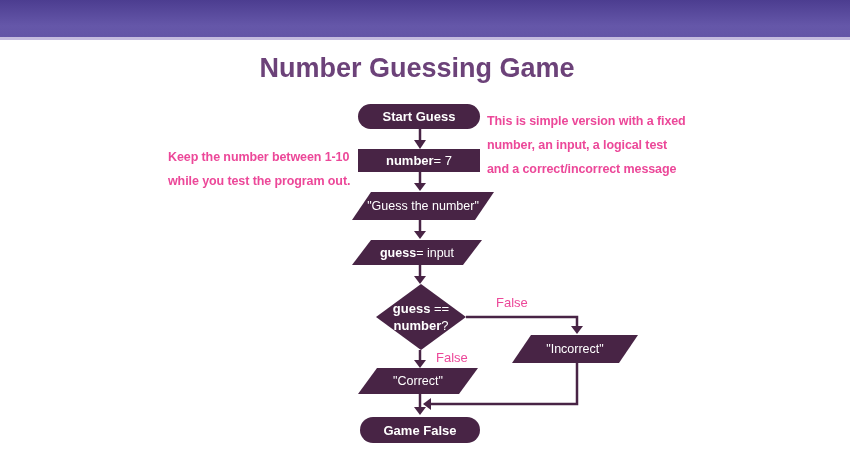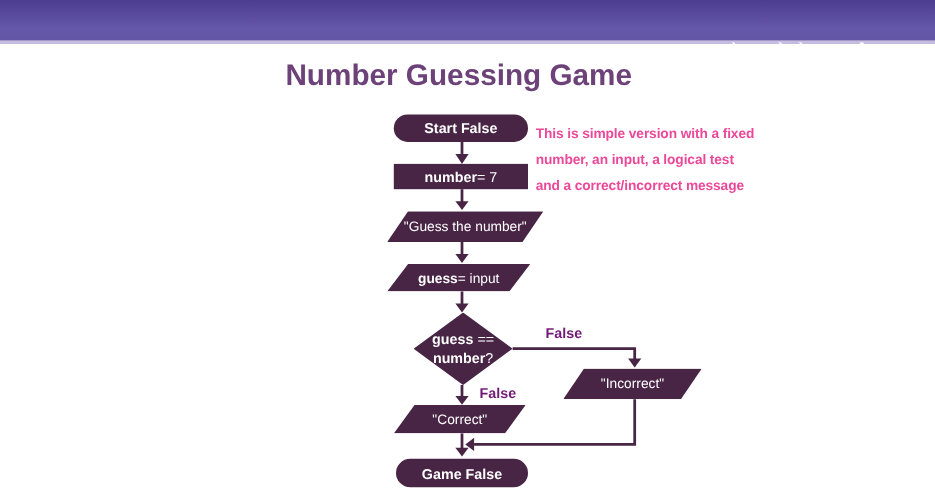--- a/index.html
+++ b/index.html
@@ -61,21 +61,21 @@
     flex-direction: column; line-height: 17px; font-size: 13px;
   }
   .shape-correct  { left: 358px; top: 368px; width: 120px; height: 26px; }
   .shape-incorrect{ left: 512px; top: 335px; width: 126px; height: 28px; }
   .shape-end      { left: 360px; top: 417px; width: 120px; height: 26px; }
   .b { font-weight: 700; }
   .r { font-weight: 400; }
 
   
   .branch-label {
-    position: absolute; font-size: 13px; font-weight: 700; color: #701a75;
+    position: absolute; font-size: 13px; font-weight: 400; color: #ec4899;
   }
   .label-false { left: 496px; top: 295px; }
   .label-true  { left: 436px; top: 350px; }
 
   
   svg.connectors { position: absolute; inset: 0; pointer-events: none; }
   svg.connectors path, svg.connectors polyline {
     stroke: #482445; stroke-width: 2.5; fill: none;
   }
   svg.connectors polygon { fill: #482445; stroke: none; }
@@ -86,20 +86,22 @@
 <div class="stage">
 
   <div class="header-bar">
     <div class="logo">
       <span class="logo-the">the</span><span class="logo-knowledge">knowledge</span><span class="logo-academy">academy</span>
     </div>
   </div>
 
   <div class="page-title">Number Guessing Game</div>
 
+  <div class="note note-left">Keep the number between 1-10
+while you test the program out.</div>
   <div class="note note-right">This is simple version with a fixed
 number, an input, a logical test
 and a correct/incorrect message</div>
 
   <svg class="connectors" width="850" height="450" viewBox="0 0 850 450">
     <path d="M420 129 L420 141"></path>
     <polygon points="414,140 426,140 420,149"></polygon>
 
     <path d="M420 172 L420 184"></path>
     <polygon points="414,183 426,183 420,191"></polygon>
@@ -117,21 +119,21 @@
     <polygon points="414,407 426,407 420,415"></polygon>
 
     <path d="M466 317 L577 317 L577 327"></path>
     <polygon points="571,326 583,326 577,334"></polygon>
 
     <path d="M577 363 L577 404 L431 404"></path>
     <polygon points="431,398 431,410 423,404"></polygon>
   </svg>
 
   <div class="shape pill shape-start">
-    <span>Start False</span>
+    <span>Start Guess</span>
   </div>
 
   <div class="shape shape-setnum">
     <span class="b">number</span>
       <span class="r"> = 7</span>
   </div>
 
   <div class="shape para shape-prompt">
     <span>"Guess the number"</span>
   </div>

